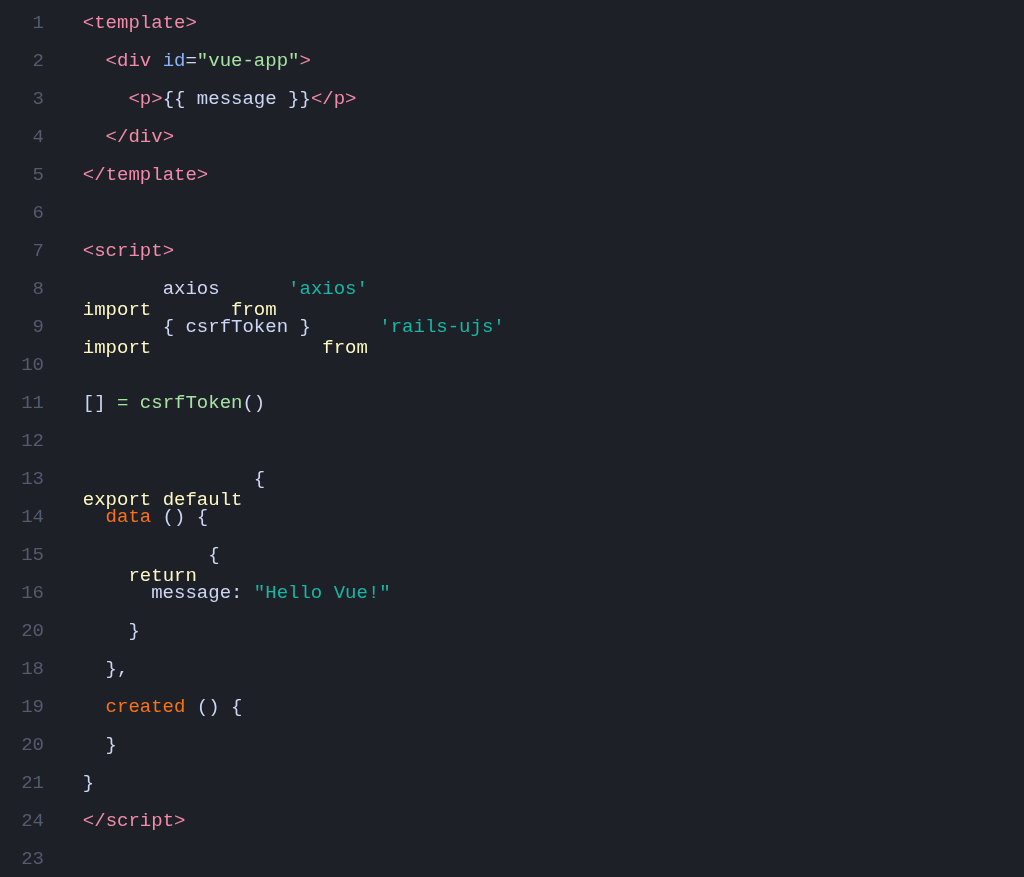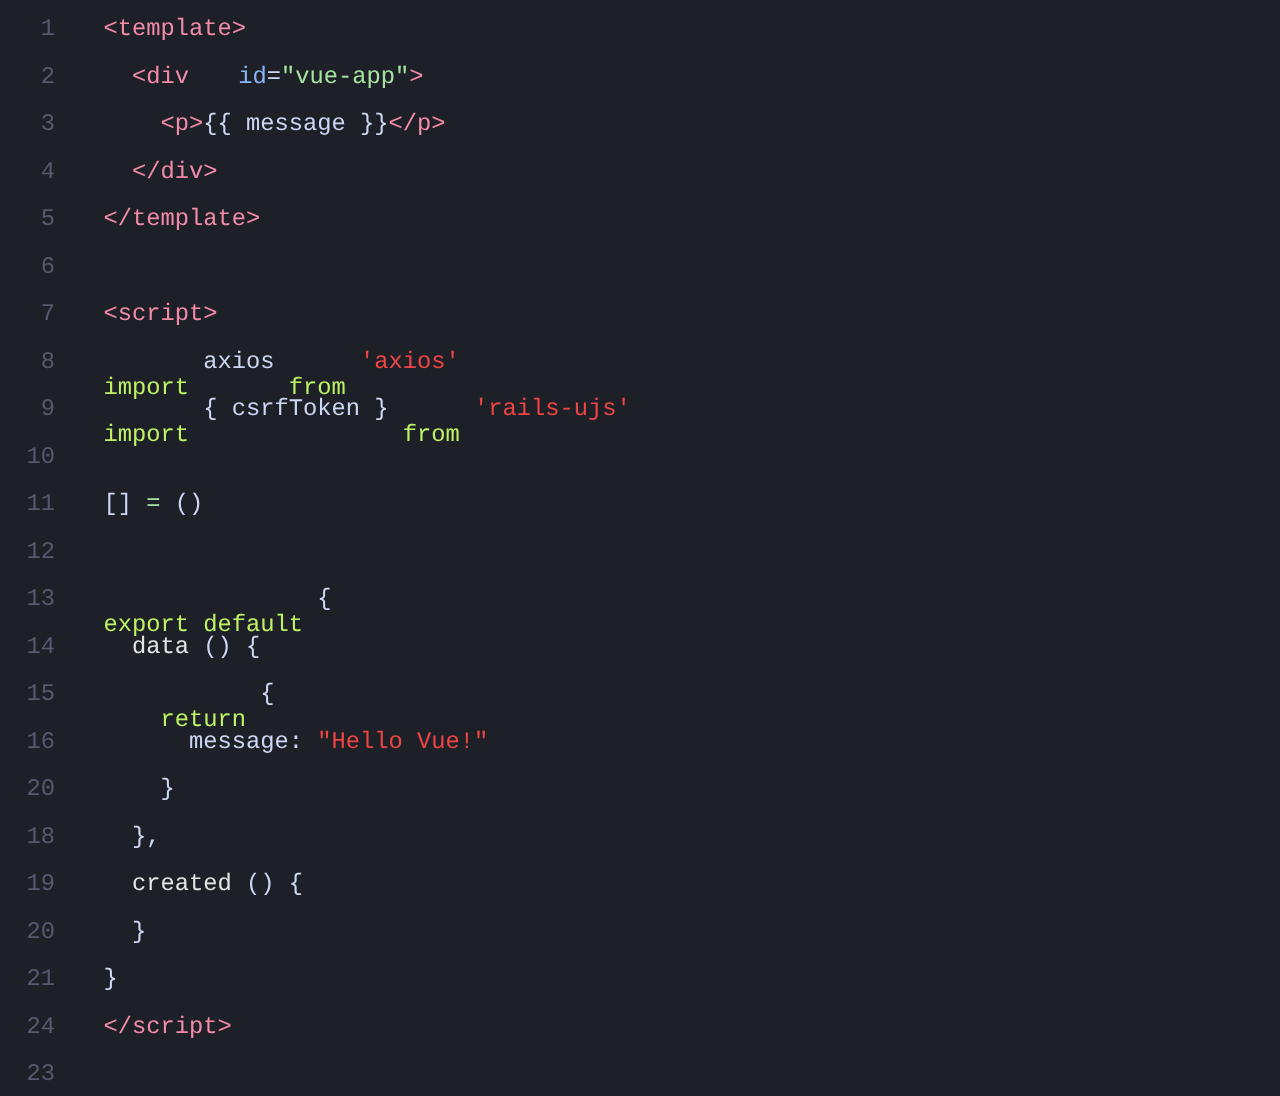--- a/index.html
+++ b/index.html
@@ -56,27 +56,27 @@
     .code-line {
       height: 38px;
       display: flex;
       align-items: center;
       white-space: pre;
       font-size: 19px;
     }
 
     
     .tag { color: #f38ba8; }           
-    .attr-name { color: #89b4fa; margin-left: 28px; }     
+    .attr-name { color: #89b4fa; }     
     .attr-value { color: #a6e3a1; }    
     .text-white { color: #cdd6f4; }    
-    .keyword { color: #bef264; margin-top: 41px; }    
-    .string { color: #ef4444; }        
+    .keyword { color: #fef9c3; margin-top: 41px; }    
+    .string { color: #14b8a6; }        
     .method { color: #a6e3a1; }
-    .lifecycle { color: #e5e5e5; }
+    .lifecycle { color: #f97316; }
   </style>
 </head>
 <body>
 
 <div class="code-editor">
   <div class="line-numbers">
   <div class="line-number">1</div>
       <div class="line-number">2</div>
       <div class="line-number">3</div>
       <div class="line-number">4</div>
@@ -104,21 +104,21 @@
   <div class="code-line"><span>  </span><span class="tag">&lt;</span><span class="tag">template</span><span class="tag">&gt;</span></div>
       <div class="code-line"><span>    </span><span class="tag">&lt;</span><span class="tag">div</span><span> </span><span class="attr-name">id</span><span class="text-white">=</span><span class="attr-value">"vue-app"</span><span class="tag">&gt;</span></div>
       <div class="code-line"><span>      </span><span class="tag">&lt;</span><span class="tag">p</span><span class="tag">&gt;</span><span class="text-white">{{ message }}</span><span class="tag">&lt;/</span><span class="tag">p</span><span class="tag">&gt;</span></div>
       <div class="code-line"><span>    </span><span class="tag">&lt;/</span><span class="tag">div</span><span class="tag">&gt;</span></div>
       <div class="code-line"><span>  </span><span class="tag">&lt;/</span><span class="tag">template</span><span class="tag">&gt;</span></div>
       <div class="code-line"></div>
       <div class="code-line"><span>  </span><span class="tag">&lt;</span><span class="tag">script</span><span class="tag">&gt;</span></div>
       <div class="code-line"><span>  </span><span class="keyword">import</span><span class="text-white"> axios </span><span class="keyword">from</span><span> </span><span class="string">'axios'</span></div>
       <div class="code-line"><span>  </span><span class="keyword">import</span><span class="text-white"> { csrfToken } </span><span class="keyword">from</span><span> </span><span class="string">'rails-ujs'</span></div>
       <div class="code-line"></div>
-      <div class="code-line"><span>  </span><span class="text-white">[</span><span class="text-white">] </span><span class="method">=</span><span> </span><span class="text-white">()</span></div>
+      <div class="code-line"><span>  </span><span class="text-white">[</span><span class="text-white">] </span><span class="method">=</span><span> </span><span class="method">csrfToken</span><span class="text-white">()</span></div>
       <div class="code-line"></div>
       <div class="code-line"><span>  </span><span class="keyword">export</span><span> </span><span class="keyword">default</span><span class="text-white"> {</span></div>
       <div class="code-line"><span>    </span><span class="lifecycle">data</span><span class="text-white"> () {</span></div>
       <div class="code-line"><span>      </span><span class="keyword">return</span><span class="text-white"> {</span></div>
       <div class="code-line"><span>        </span><span class="text-white">message</span><span class="text-white">: </span><span class="string">"Hello Vue!"</span></div>
       <div class="code-line"><span>      </span><span class="text-white">}</span></div>
       <div class="code-line"><span>    </span><span class="text-white">},</span></div>
       <div class="code-line"><span>    </span><span class="lifecycle">created</span><span class="text-white"> () {</span></div>
       <div class="code-line"><span>    </span><span class="text-white">}</span></div>
       <div class="code-line"><span>  </span><span class="text-white">}</span></div>

